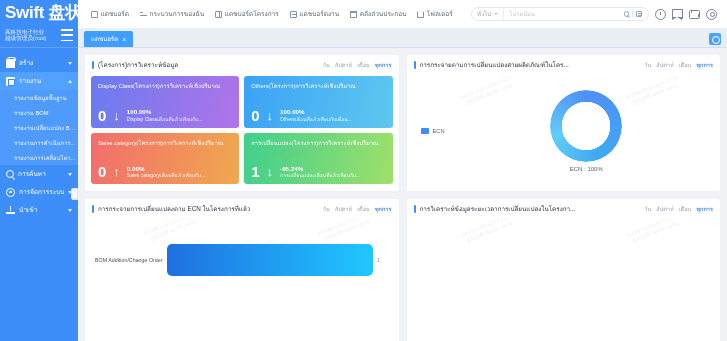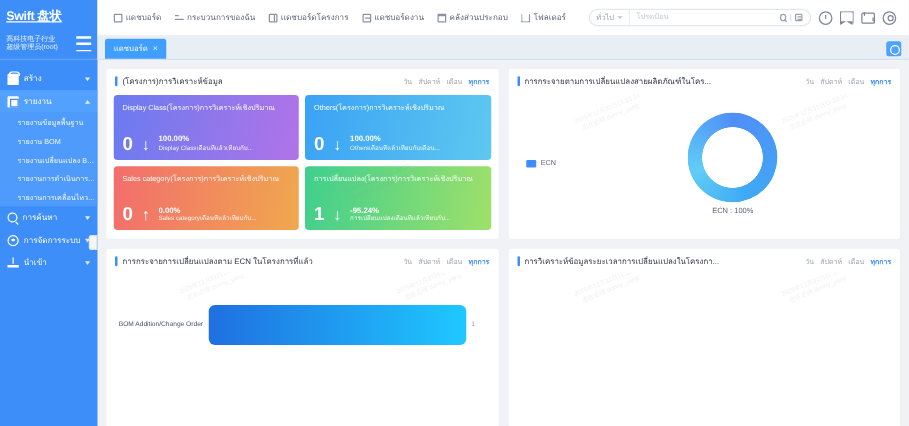--- a/index.html
+++ b/index.html
@@ -15,22 +15,22 @@
   #sidebar {
     position: absolute; left: 0; top: 0; width: 78px; height: 341px;
     background: #3d8ef8;
     display: flex; flex-direction: column;
   }
   #brand {
     height: 22px; padding: 3px 5px 0 5px;
     display: flex; align-items: center;
   }
   .logo-text {
-    font-size: 10px; font-weight: bold; color: #ffffff;
-    letter-spacing: -0.3px; white-space: nowrap; text-decoration: underline;
+    font-size: 17px; font-weight: bold; color: #ffffff;
+    letter-spacing: -0.3px; white-space: nowrap;
   }
   #userblock {
     height: 26px; padding: 1px 5px 0 5px;
     display: flex; align-items: center; justify-content: space-between;
     border-bottom: 1px solid rgba(255,255,255,0.18);
   }
   #userblock .utext { line-height: 1.15; }
   .uline {
     font-size: 5.6px; color: #eaf2ff; white-space: nowrap; display: block;
   }

